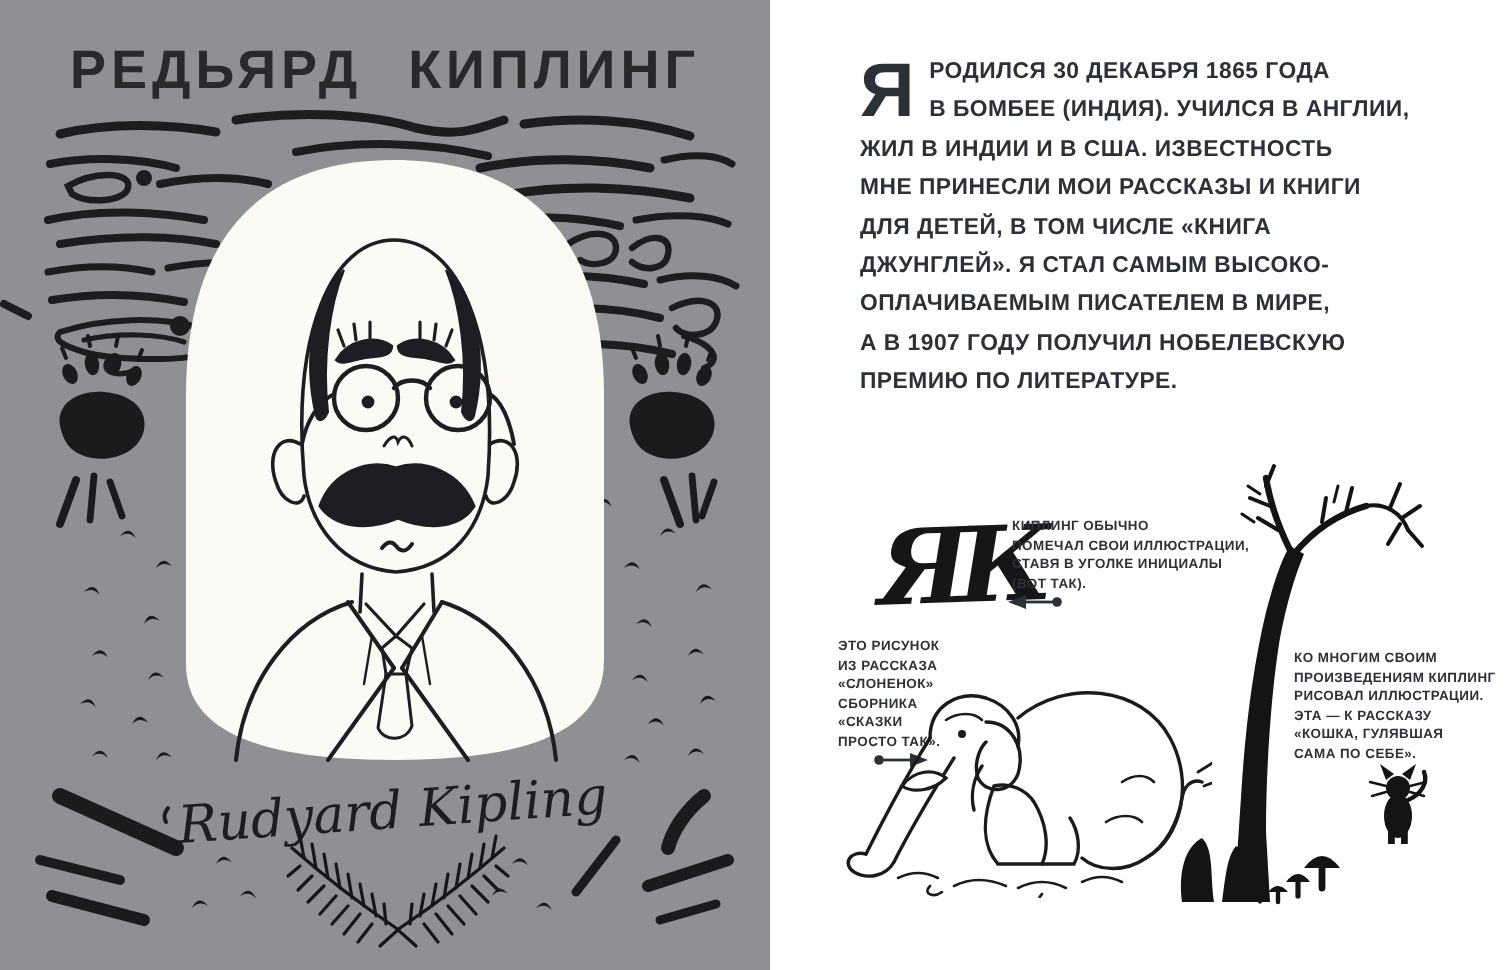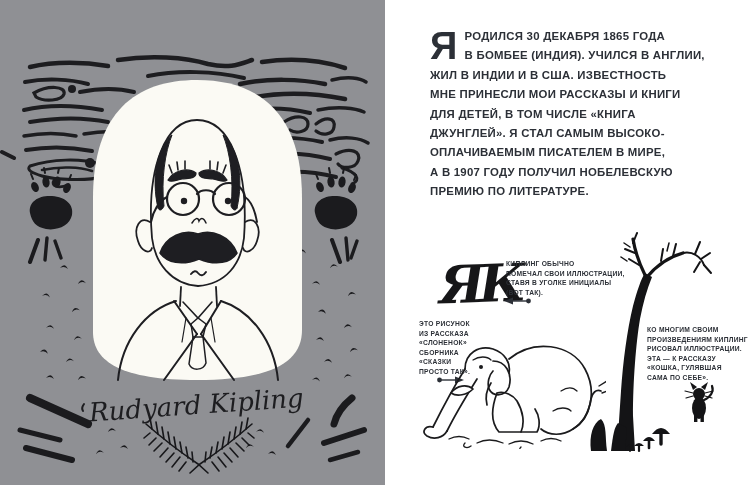--- a/index.html
+++ b/index.html
@@ -21,20 +21,21 @@
         font-style:italic;font-weight:bold;font-size:52px;line-height:52px;
         letter-spacing:-6px;color:#161618;transform:rotate(-2deg);}
   .abs{position:absolute;}
 </style>
 </head>
 <body>
 
 <div class="spread">
 
   <div class="page-left">
+    <h1 class="book-title">РЕДЬЯРД  КИПЛИНГ</h1>
 
     <svg class="deco" width="385" height="485" viewBox="0 0 385 485">
       <defs>
         <path id="cr" d="M0,0 Q4,-6.5 8,0 Q4,-3.2 0,0 Z"></path>
       </defs>
 
       <g stroke="#1d1d20" stroke-linecap="round" fill="none">
         <path d="M30,67 C55,61 85,62 108,66" stroke-width="4.5"></path>
         <path d="M118,60 C150,55 185,57 208,64 C230,69 240,64 252,60" stroke-width="4.5"></path>
         <path d="M262,62 C290,58 320,60 345,68" stroke-width="4.5"></path>

